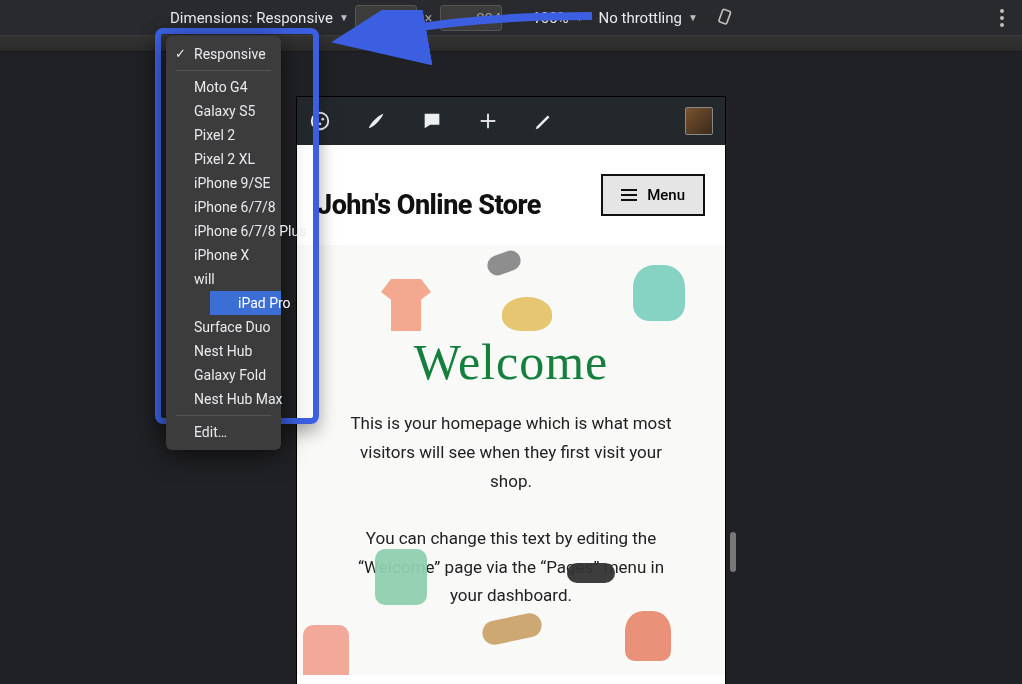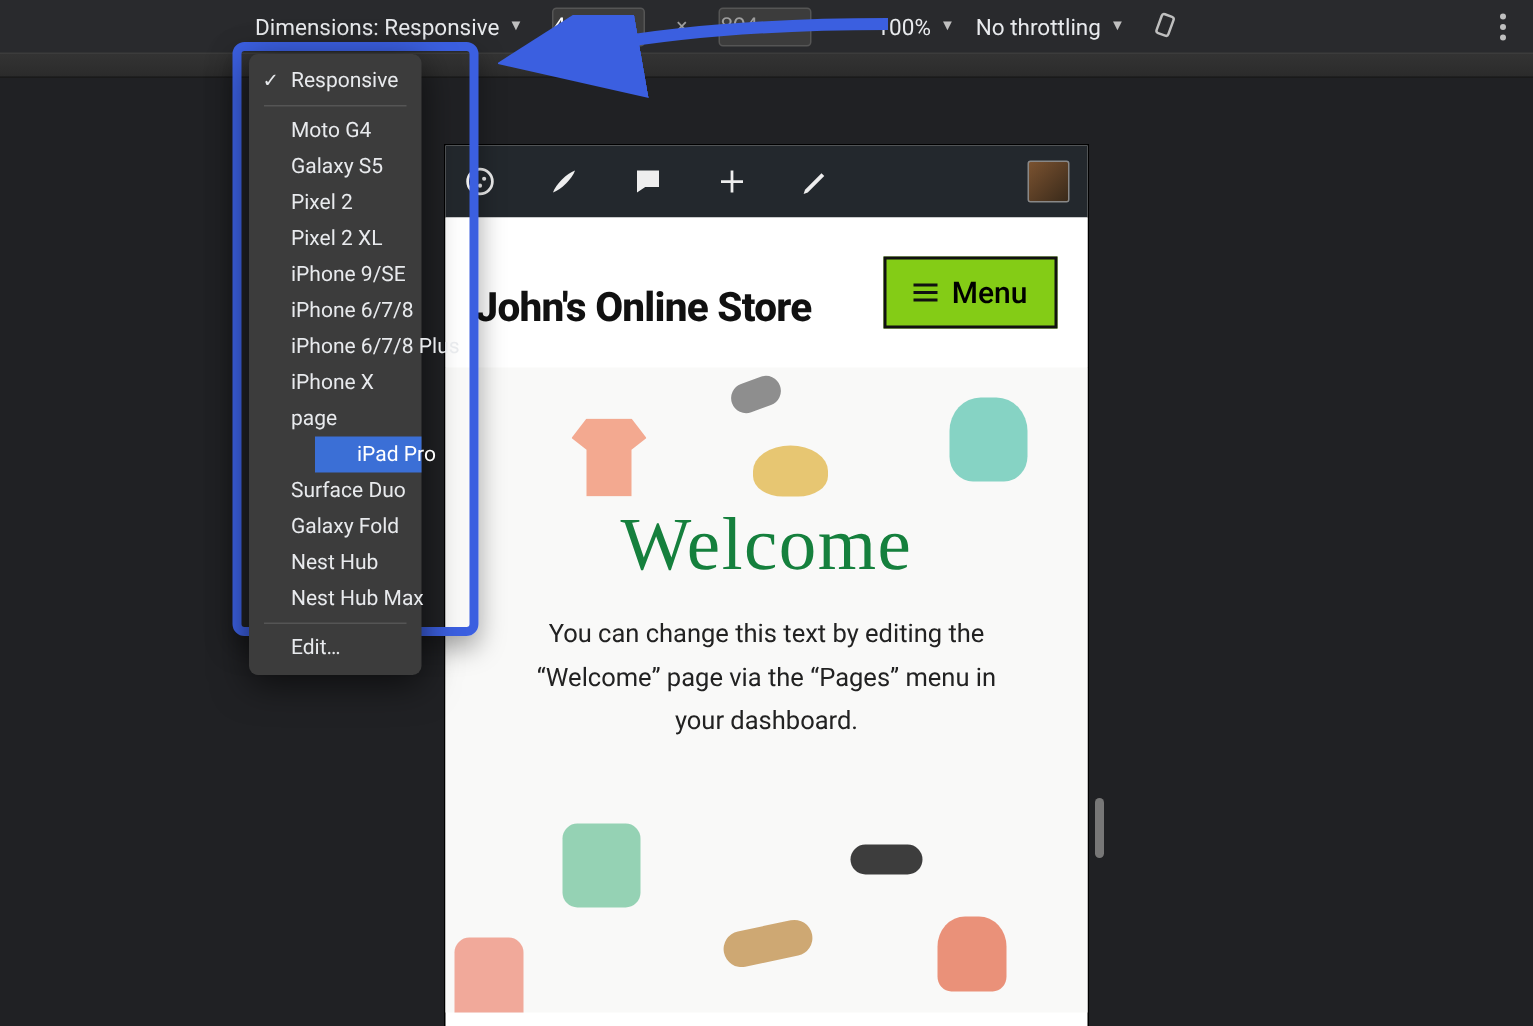--- a/index.html
+++ b/index.html
@@ -25,23 +25,23 @@
     z-index: 5;
   }
   .dim-label { color: #e8eaed; margin-left: 160px; display: flex; align-items: center; cursor: pointer; }
   .tri { font-size: 10px; margin-left: 6px; color: #bfbfbf; }
   .dim-input {
     width: 62px; height: 26px;
     background: #3c3c3c;
     border: 1px solid #555;
     border-radius: 3px;
     color: #fff;
-    text-align: left;
+    text-align: right;
     font-size: 15px;
-    margin: 0 19px;
+    margin: 0 6px;
   }
   .dim-input.dimmed { color: #9e9e9e; }
   .times { color: #9e9e9e; font-size: 14px; margin: 0 2px; }
   .zoom { margin-left: 24px; display: flex; align-items: center; cursor: pointer; }
   .throttle { margin-left: 14px; display: flex; align-items: center; cursor: pointer; text-align: right; }
   .rotate-icon { margin-left: 18px; color: #bfbfbf; cursor: pointer; }
   .rotate-icon svg { width: 20px; height: 20px; display:block; }
   .kebab { position: absolute; right: 18px; color: #bfbfbf; cursor: pointer; font-size: 20px; letter-spacing: 0; line-height: 0; }
   .kebab span { display:block; width:4px; height:4px; background:#bfbfbf; border-radius:50%; margin:3px 0; }
 
@@ -101,24 +101,24 @@
     padding: 24px 20px;
     background:#fff;
   }
   .site-title { font-size: 27px; font-weight: 800; color:#111; letter-spacing:-0.5px;margin-top:20px; }
   .menu-btn {
     border: 2px solid #111;
     padding: 10px 18px;
     display: flex;
     align-items: center;
     gap: 10px;
-    font-size: 20px;
+    font-size: 15px;
     font-weight: 500;
     cursor: pointer;
-    background:#84cc16;
+    background:#e5e5e5;
   }
   .hamburger { display:flex; flex-direction:column; gap:3px; }
   .hamburger span { display:block; width:16px; height:2px; background:#111; }
 
   
   .hero {
     position: relative;
     background: #f9f9f8;
     height: 430px;
     padding: 28px 36px 0;
@@ -288,44 +288,45 @@
       <div class="doodle d-tee"></div>
       <div class="doodle d-cap"></div>
       <div class="doodle d-rash"></div>
       <div class="doodle d-jacket"></div>
       <div class="doodle d-shades2"></div>
       <div class="doodle d-belt"></div>
       <div class="doodle d-hoodie"></div>
       <div class="doodle d-pants"></div>
 
       <h1>Welcome</h1>
+      <p>This is your homepage which is what most visitors will see when they first visit your shop.</p>
       <p>You can change this text by editing the “Welcome” page via the “Pages” menu in your dashboard.</p>
     </div>
   </div>
   <div class="scrollbar-handle"></div>
 </div>
 
 <div class="highlight-box"></div>
 
 <div class="dropdown">
   <div class="item checked"><span>Responsive</span></div>
   <hr>
   <div class="item"><span>Moto G4</span></div>
   <div class="item"><span>Galaxy S5</span></div>
   <div class="item"><span>Pixel 2</span></div>
   <div class="item"><span>Pixel 2 XL</span></div>
   <div class="item"><span>iPhone 9/SE</span></div>
   <div class="item"><span>iPhone 6/7/8</span></div>
   <div class="item"><span>iPhone 6/7/8 Plus</span></div>
   <div class="item"><span>iPhone X</span></div>
-  <div class="item"><span>page</span></div>
+  <div class="item"><span>will</span></div>
   <div class="item hl"><span>iPad Pro</span></div>
   <div class="item"><span>Surface Duo</span></div>
+  <div class="item"><span>Nest Hub</span></div>
   <div class="item"><span>Galaxy Fold</span></div>
-  <div class="item"><span>Nest Hub</span></div>
   <div class="item"><span>Nest Hub Max</span></div>
   <hr>
   <div class="item"><span>Edit…</span></div>
 </div>
 
 <svg class="arrow" width="270" height="90">
   <defs>
     <marker id="ah" markerWidth="14" markerHeight="14" refX="3" refY="5" orient="auto">
       <path d="M0 0 L12 5 L0 10 z" fill="#3b5fe0"></path>
     </marker>

